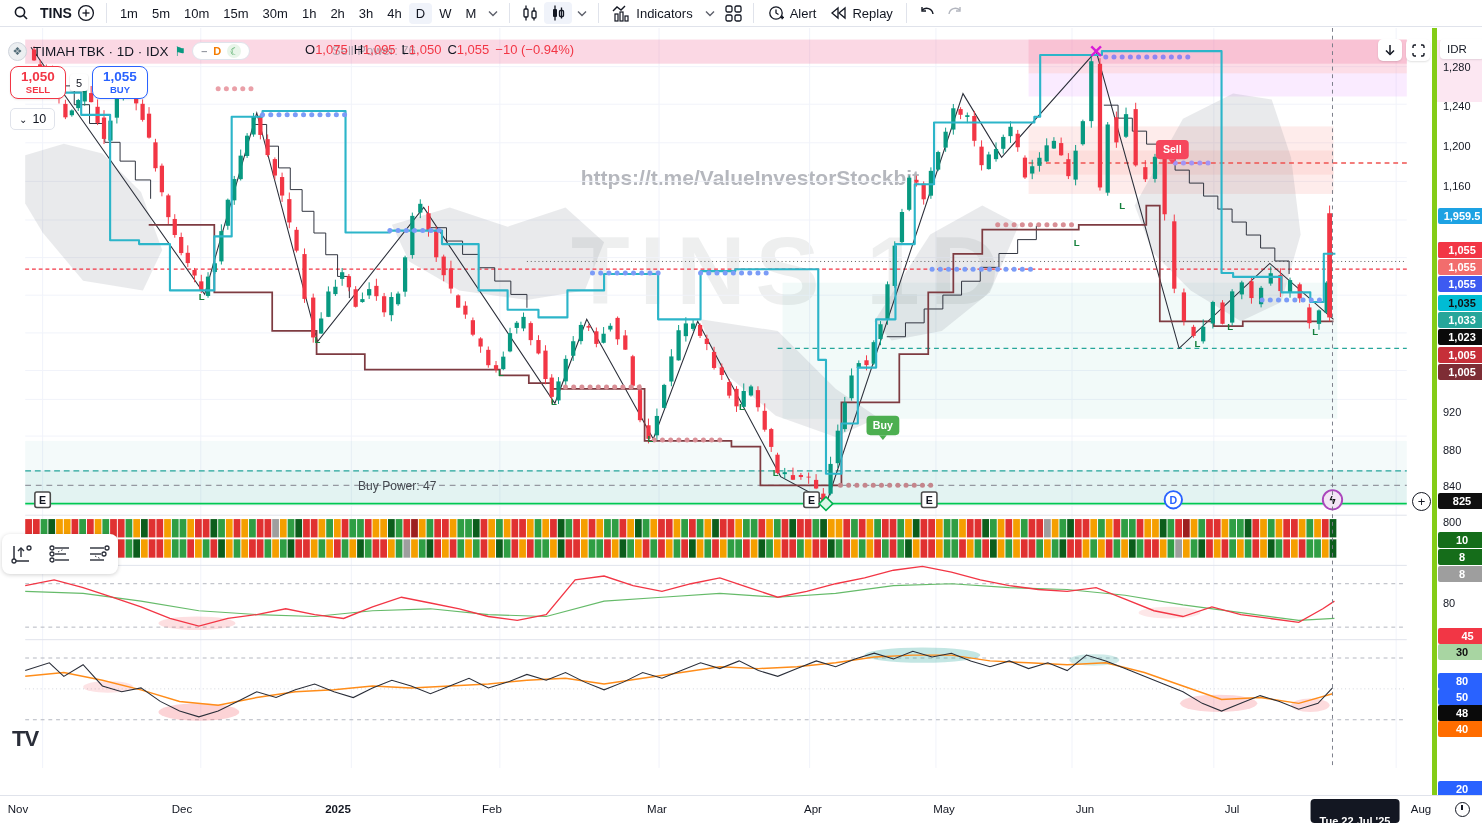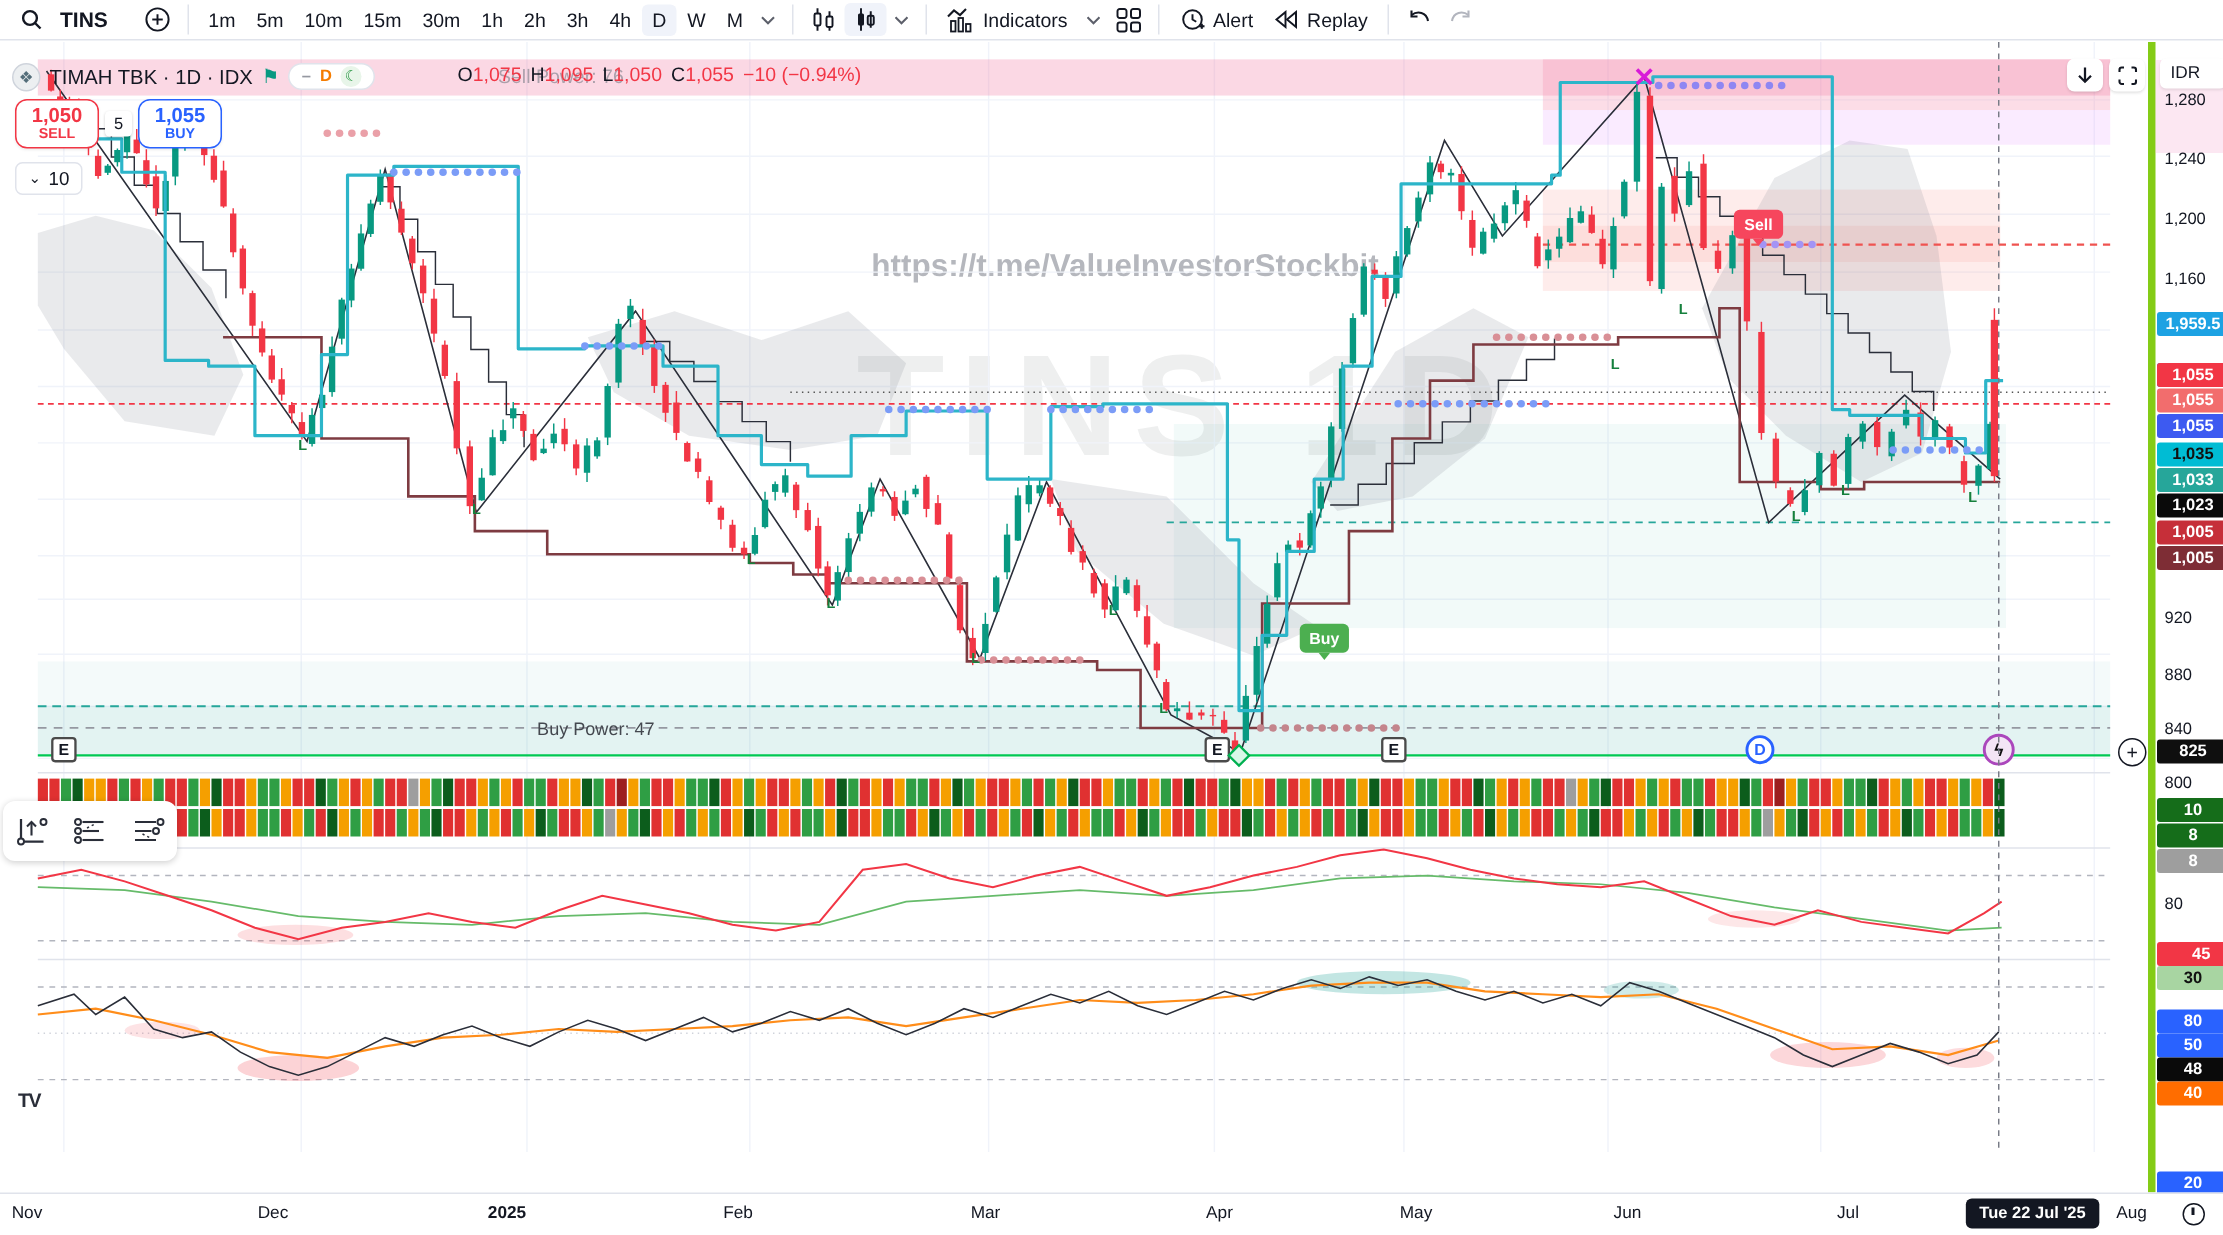--- a/index.html
+++ b/index.html
@@ -9,21 +9,21 @@
   
   #toolbar{position:absolute;left:0;top:0;width:1482px;height:27px;background:#fff;
     border-bottom:1px solid #e0e3eb;display:flex;align-items:center;padding-left:8px;z-index:30}
   .tbtn{display:flex;align-items:center;gap:5px;padding:0 7px;height:22px;border-radius:4px;
     font-size:13px;color:#131722;white-space:nowrap}
   .sep{width:1px;height:20px;background:#e0e3eb;margin:0 6px;flex:none}
   .tf{padding:0 7px;height:21px;line-height:21px;border-radius:4px;font-size:13px;color:#131722}
   .tf.sel,.iconbtn.sel{background:#f0f3fa}
   #tf-group{display:flex;align-items:center}
   .iconbtn{display:flex;align-items:center;justify-content:center;height:22px;padding:0 5px;border-radius:4px}
-  .symname{font-weight:700;font-size:14px;margin-left:6px;margin-right:19px}
+  .symname{font-weight:700;font-size:14px;margin-left:6px;margin-right:0}
   svg.ti{display:block}
   
   #chart{position:absolute;left:0;top:28px;width:1432px;height:767px;overflow:hidden}
   #wm1{position:absolute;left:750px;top:138px;transform:translateX(-50%);font-size:21px;font-weight:700;
     color:rgba(120,123,134,.55);white-space:nowrap;z-index:1}
   #wm2{position:absolute;left:790px;top:188px;transform:translateX(-50%);font-size:96px;font-weight:700;
     letter-spacing:10px;color:rgba(42,46,57,.08);white-space:nowrap;z-index:1}
   #chart-svg{position:absolute;left:0;top:0;z-index:2}
   #chart-svg text{font-family:"Liberation Sans","DejaVu Sans",sans-serif}
   
@@ -55,42 +55,42 @@
   #qty .chev{color:#131722;font-size:10px}
   
   .cornerbtn{position:absolute;width:24px;height:22px;background:#fff;border-radius:5px;z-index:5;
     display:flex;align-items:center;justify-content:center;box-shadow:0 1px 2px rgba(0,0,0,.12)}
   #dl-btn{left:1378px;top:11px}
   #fs-btn{left:1406px;top:11px}
   
   #pane-tools{position:absolute;left:2px;top:506px;width:116px;height:40px;background:#fff;border-radius:8px;
     z-index:6;display:flex;align-items:center;justify-content:space-around;box-shadow:0 1px 4px rgba(0,0,0,.18)}
   
-  #tv-logo{position:absolute;left:12px;top:698px;z-index:5;font-weight:900;font-size:13px;
+  #tv-logo{position:absolute;left:12px;top:698px;z-index:5;font-weight:900;font-size:22px;
     letter-spacing:-1px;color:#2a2e39}
   
   #plus-circle{position:absolute;left:1412px;top:464px;width:19px;height:19px;border:1.6px solid #131722;
     border-radius:50%;background:#fff;z-index:6;display:flex;align-items:center;justify-content:center;
     font-size:13px;line-height:1}
   #plus-circle::before{content:'+'}
   
   #price-axis{position:absolute;left:1432px;top:28px;width:50px;height:767px;background:#fff;
     border-left:5px solid #84cc16;z-index:10;font-size:11px}
   #axis-pink{position:absolute;left:0;top:12px;width:50px;height:62px;background:rgba(244,170,210,.28)}
   #idr-pill{position:absolute;left:3px;top:11px;width:44px;height:20px;background:#fff;border-radius:4px;
     display:flex;align-items:center;padding-left:7px;font-size:11.5px;box-shadow:0 1px 2px rgba(0,0,0,.1)}
   .axlbl{position:absolute;left:6px;height:15px;line-height:15px;color:#131722}
   .axtag{position:absolute;left:1px;width:48px;height:16px;line-height:16px;text-align:center;
     border-radius:2px;font-weight:700;font-size:11px}
   
   #time-axis{position:absolute;left:0;top:795px;width:1482px;height:28px;background:#fff;
     border-top:1px solid #e0e3eb;z-index:10;font-size:11.5px}
   .mon{position:absolute;top:7px;transform:translateX(-50%);color:#131722}
   .mon.bold{font-weight:700}
-  #cross-label{position:absolute;top:3px;height:20px;padding:0 9px;background:#131722;color:#fff;
+  #cross-label{position:absolute;top:3px;height:20px;padding:12px 9px;background:#131722;color:#fff;
     border-radius:4px;font-size:11px;font-weight:700;line-height:20px;transform:translateX(-50%)}
   #clock-icon{position:absolute;right:12px;top:6px;width:15px;height:15px;border:1.5px solid #131722;
     border-radius:50%}
   #clock-icon::after{content:'';position:absolute;left:5px;top:2px;width:2px;height:5px;background:#131722}
 </style>
 </head>
 <body>
 
 <div id="app">
 

